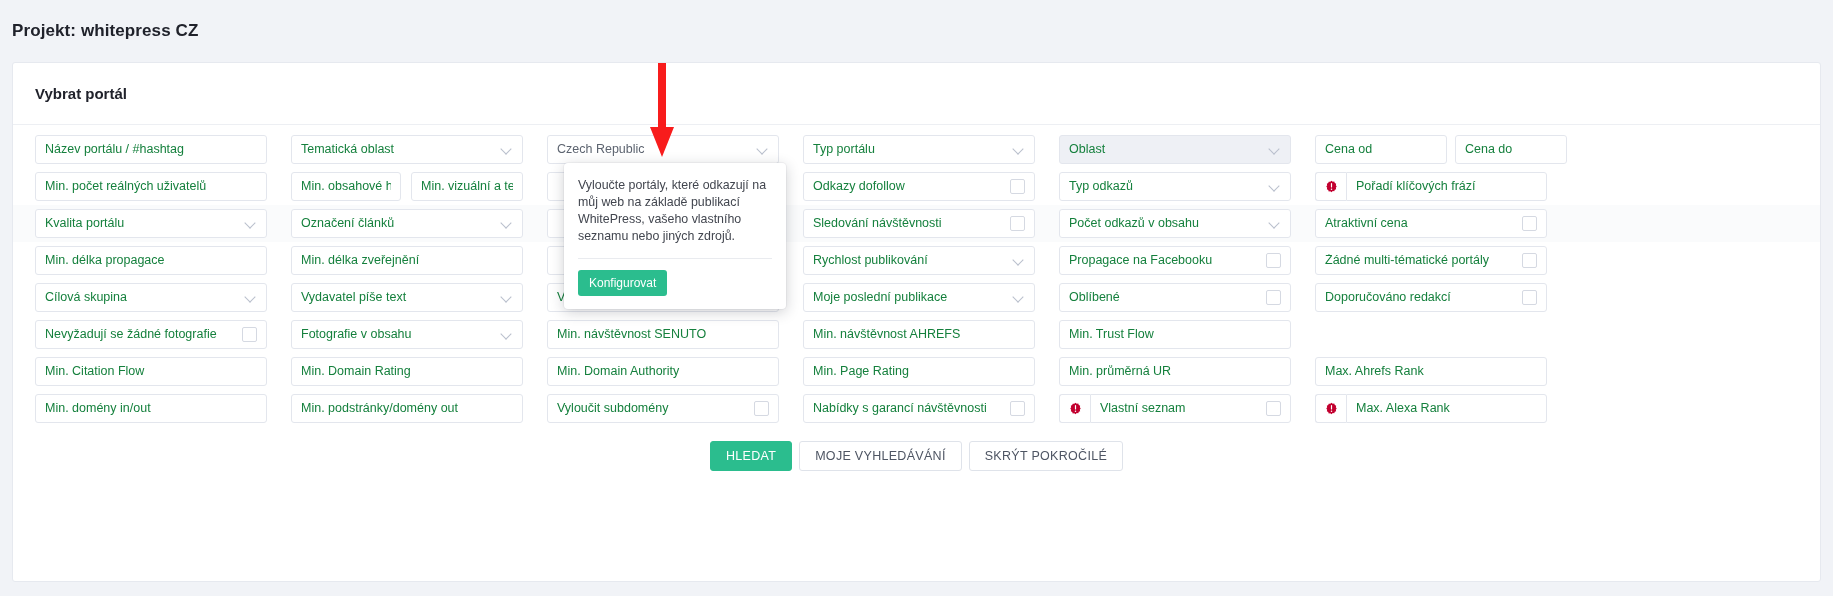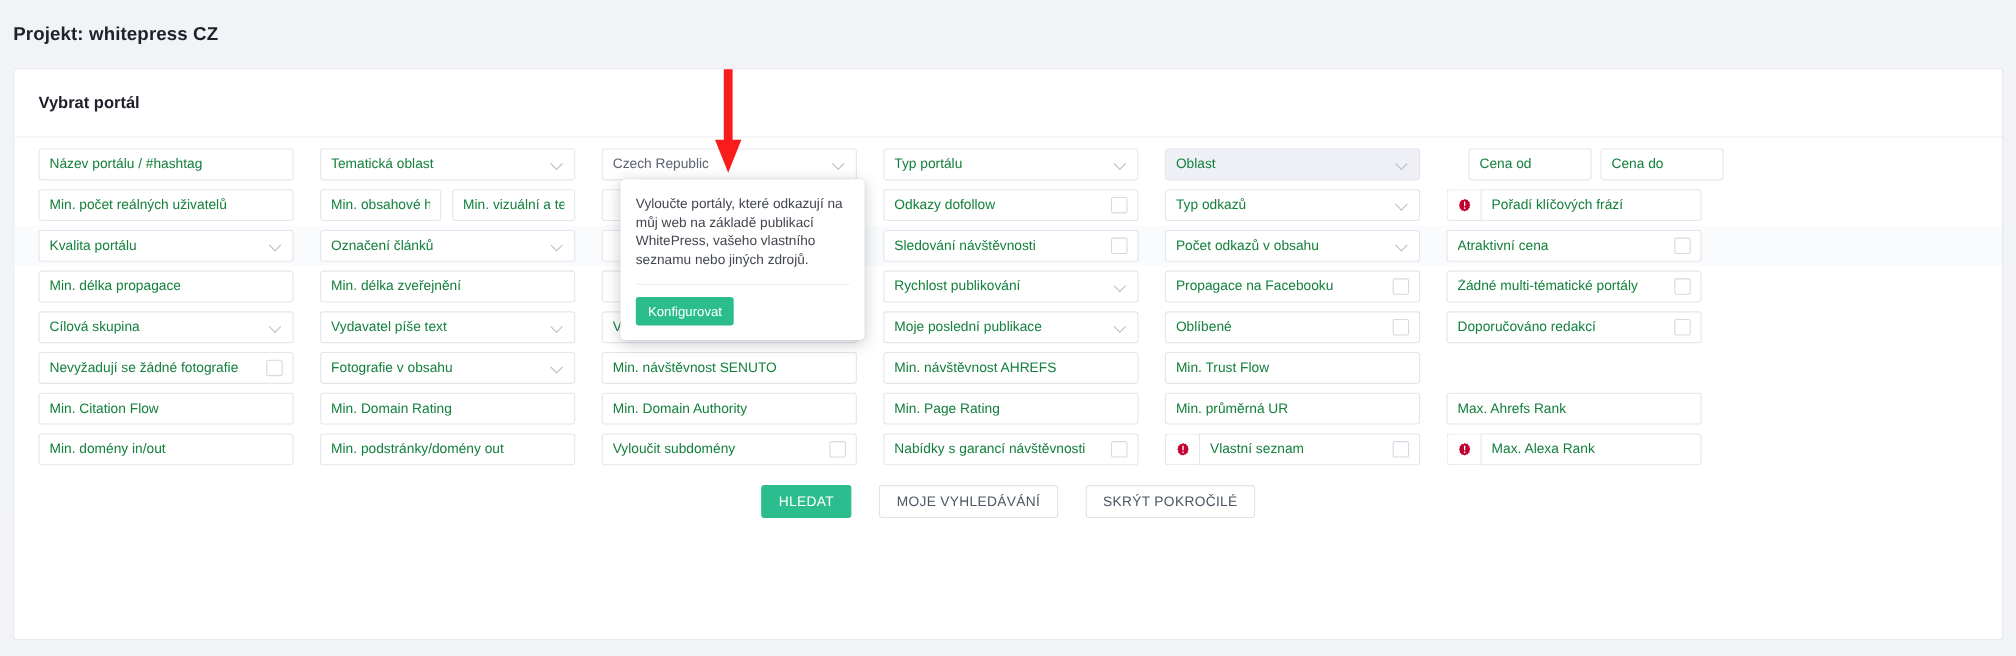--- a/index.html
+++ b/index.html
@@ -71,21 +71,21 @@
 
   
   .c1 { width: 232px; }
   .c2 { width: 232px; }
   .c2a { width: 110px; margin-right: 10px; }
   .c2b { width: 112px; }
   .c3 { width: 232px; }
   .c4 { width: 232px; }
   .c5 { width: 232px; }
   .c6 { width: 232px; }
-  .c6a { width: 112px; margin-right: 8px; margin-left: 20px; }
+  .c6a { width: 132px; margin-right: 8px; }
   .c6b { width: 112px; }
 
   .field {
     width: 100%;
     height: 29px;
     border: 1px solid #e3e6ed;
     border-radius: 3px;
     background: #ffffff;
     display: flex;
     align-items: center;
@@ -150,21 +150,21 @@
   .warn-icon {
     width: 13px; height: 13px;
     display: block;
   }
 
   
   .footer {
     display: flex;
     justify-content: center;
     align-items: center;
-    gap: 25px;
+    gap: 7px;
     margin-top: 14px;
   }
   .btn {
     height: 30px;
     padding: 0 15px;
     border-radius: 3px;
     font-size: 12.5px;
     letter-spacing: .3px;
     display: flex;
     align-items: center;

